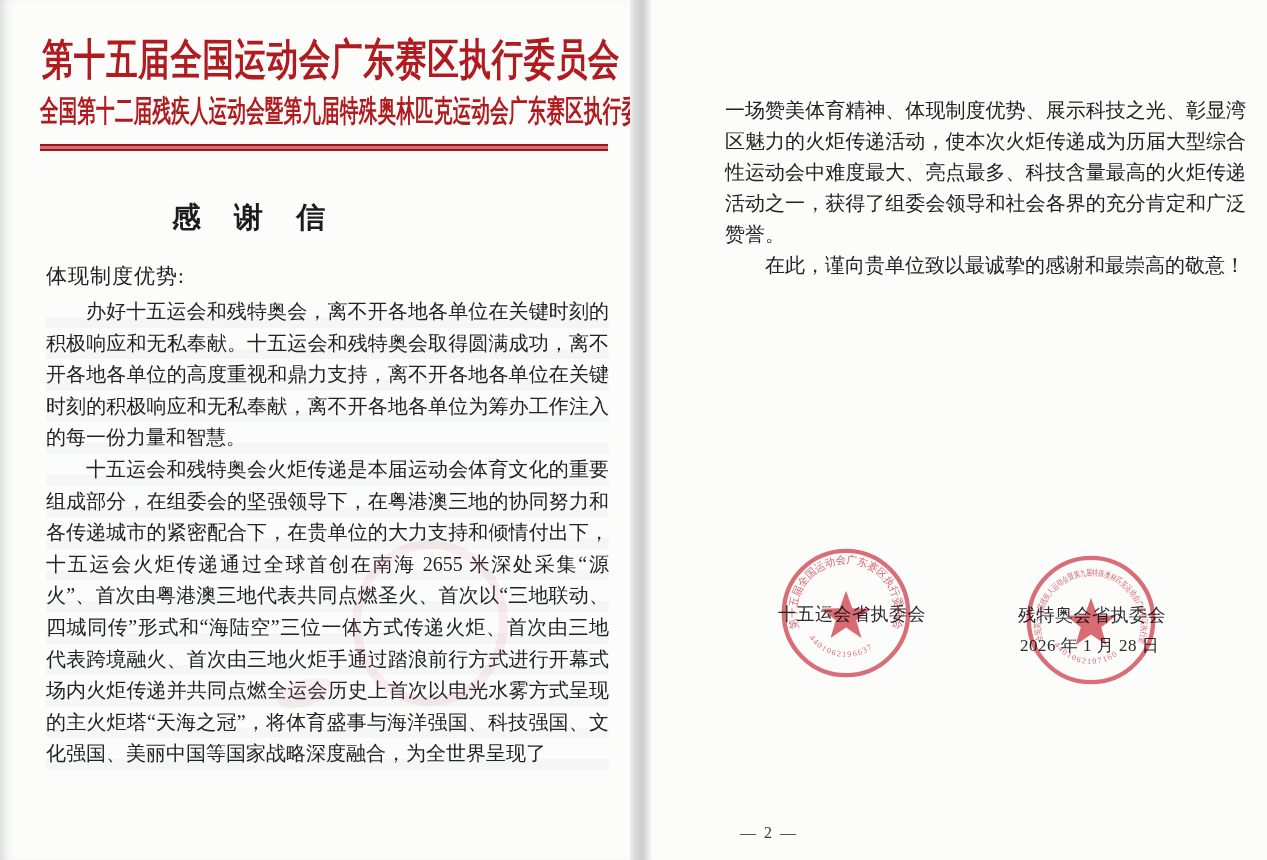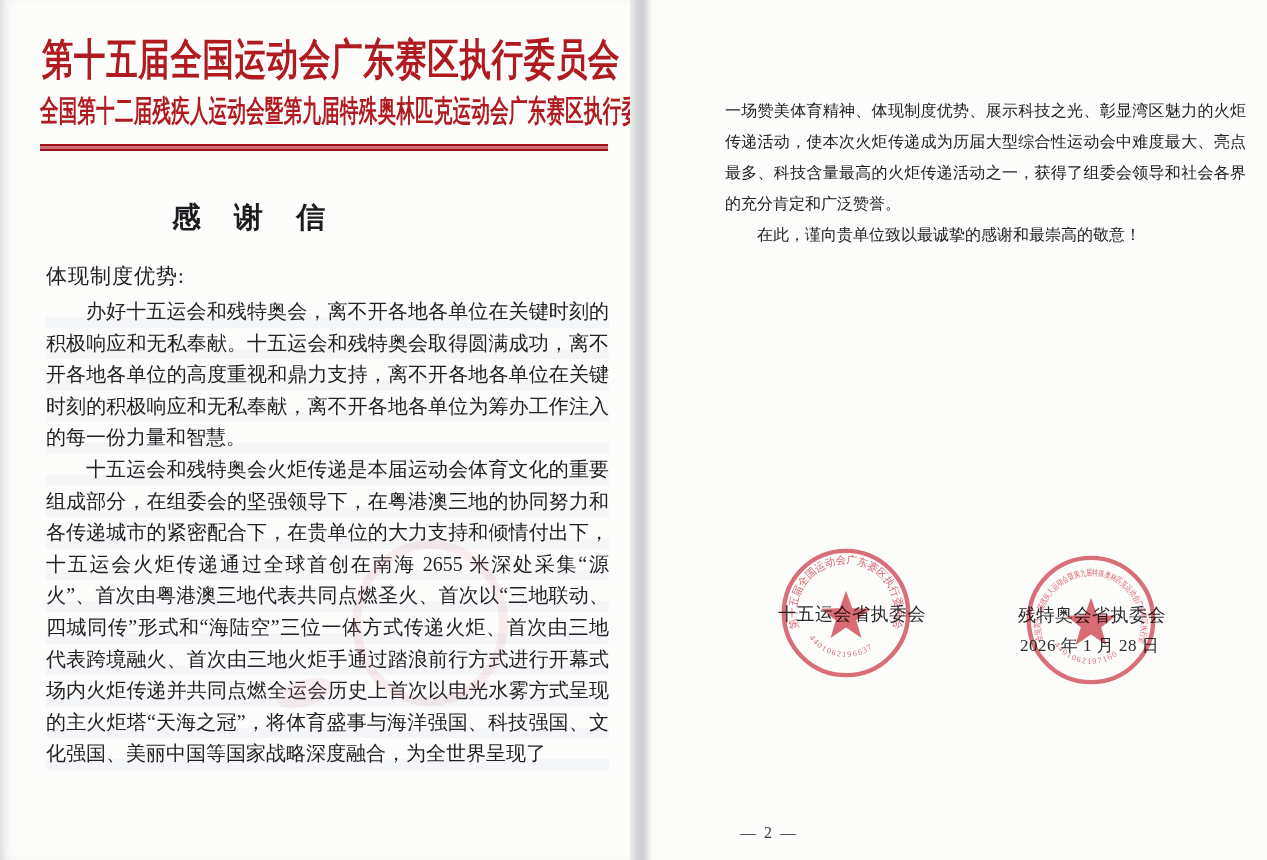--- a/index.html
+++ b/index.html
@@ -37,21 +37,21 @@
     letter-spacing:13px;color:#1c1c20;
   }
   .salutation{position:absolute;left:46px;top:262px;font-size:21px;letter-spacing:1px;}
   .body-left{
     position:absolute;left:46px;top:296px;width:563px;height:478px;
     overflow:hidden;font-size:20px;line-height:31.6px;text-align:justify;
     background:repeating-linear-gradient(180deg,transparent 0 21px,rgba(205,216,232,.18) 21px 31.6px);
   }
   .body-right{
     position:absolute;left:73px;top:95px;width:521px;
-    font-size:16px;line-height:31px;text-align:justify;
+    font-size:20px;line-height:31px;text-align:justify;
   }
   .para{margin:0;text-indent:2em;}
   .para-cont{margin:0;text-indent:0;}
   .para-gap{margin-top:8px;}
   
   .bleed-ring{
     position:absolute;left:352px;top:540px;width:138px;height:148px;
     border:9px solid rgba(226,130,148,.13);border-radius:50%;
   }
   .bleed-blob{

